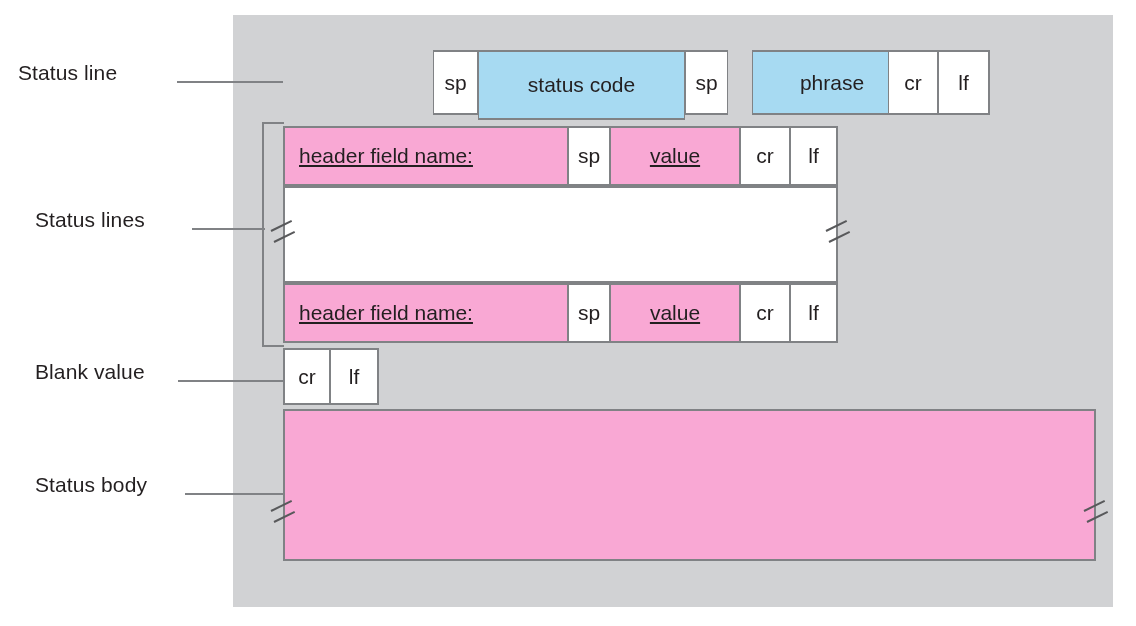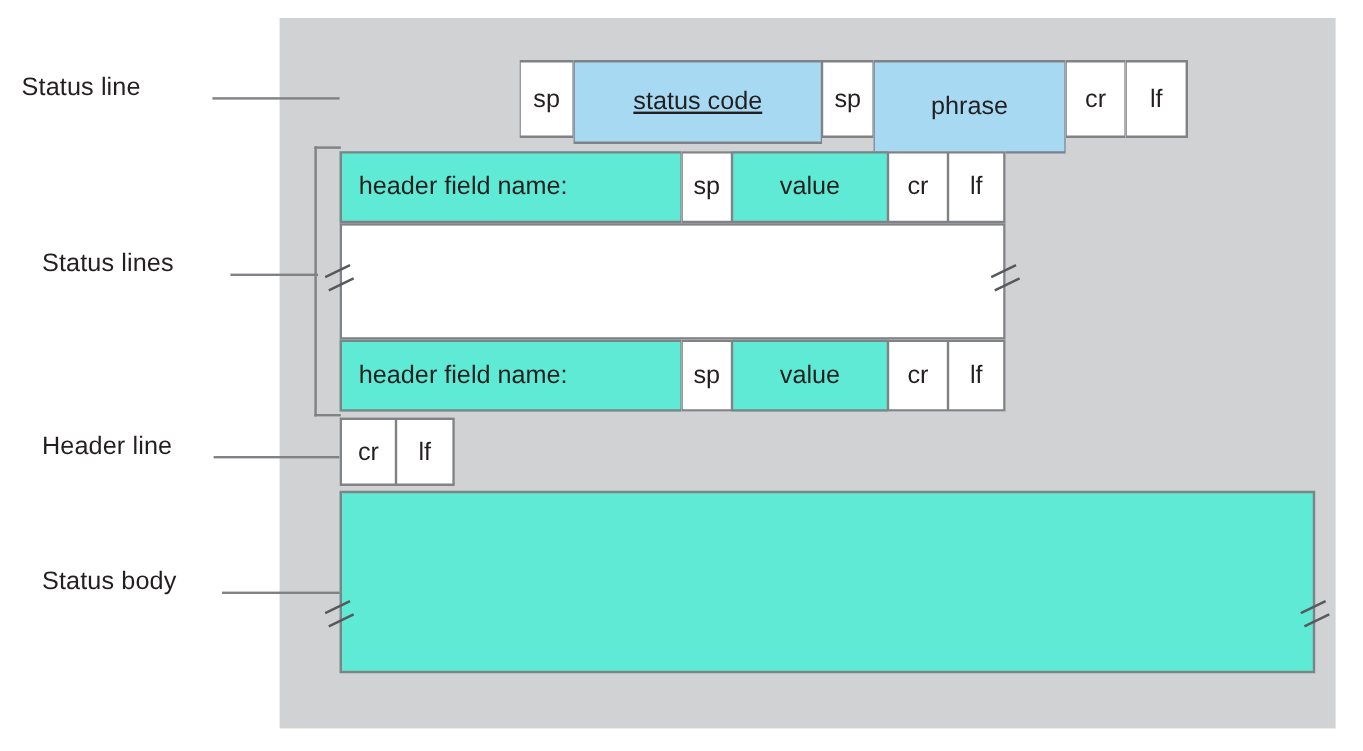--- a/index.html
+++ b/index.html
@@ -49,21 +49,21 @@
     border: 2px solid #808285;
     display: flex;
     align-items: center;
     justify-content: center;
     font-size: 21px;
     color: #231f20;
     white-space: nowrap;
     overflow: hidden;
   }
   .cell.dark   { background: #a7daf2; }
-  .cell.light  { background: #5eead4; }
+  .cell.light  { background: #f9a8d4; text-decoration: underline; }
   .cell.white  { background: #ffffff; }
   
   .cell.ltext {
     justify-content: flex-start;
     padding-left: 14px;
   }
   
   .cell.joinleft { border-left-width: 1px; }
   .cell.joinright { border-right-width: 1px; }
 
@@ -101,30 +101,30 @@
 <div id="canvas">
 
   <div id="panel"></div>
 
   <div class="label" style="left:18px; top:61px;">Status line</div>
   <div class="leader" style="left:177px; top:81px; width:106px;"></div>
 
   <div class="label" style="left:35px; top:208px;">Status lines</div>
   <div class="leader" style="left:192px; top:228px; width:73px;"></div>
 
-  <div class="label" style="left:35px; top:360px;">Header line</div>
+  <div class="label" style="left:35px; top:360px;">Blank value</div>
   <div class="leader" style="left:178px; top:380px; width:105px;"></div>
 
   <div class="label" style="left:35px; top:473px;">Status body</div>
   <div class="leader" style="left:185px; top:493px; width:99px;"></div>
 
   <div class="cell white joinleft joinright" style="left:433px; top:50px; width:45px; height:65px;">sp</div>
-  <div class="cell dark joinleft joinright" style="left:478px; top:50px; width:207px; height:70px;text-decoration:underline;">status code</div>
+  <div class="cell dark joinleft joinright" style="left:478px; top:50px; width:207px; height:70px;">status code</div>
   <div class="cell white joinleft joinright" style="left:685px; top:50px; width:43px; height:65px;">sp</div>
-  <div class="cell dark joinleft joinright" style="left:728px; top:50px; width:160px; height:78px;">phrase</div>
+  <div class="cell dark joinleft joinright" style="left:752px; top:50px; width:160px; height:65px;">phrase</div>
   <div class="cell white joinleft joinright" style="left:888px; top:50px; width:50px; height:65px;">cr</div>
   <div class="cell white joinleft" style="left:938px; top:50px; width:52px; height:65px;">lf</div>
 
   <div class="cell light ltext joinright" style="left:283px; top:126px; width:285px; height:60px;">header field name:</div>
   <div class="cell white joinleft joinright" style="left:568px; top:126px; width:42px; height:60px;">sp</div>
   <div class="cell light joinleft joinright" style="left:610px; top:126px; width:130px; height:60px;">value</div>
   <div class="cell white joinleft joinright" style="left:740px; top:126px; width:50px; height:60px;">cr</div>
   <div class="cell white joinleft" style="left:790px; top:126px; width:48px; height:60px;">lf</div>
 
   <div class="cell white" style="left:283px; top:186px; width:555px; height:97px;"></div>

